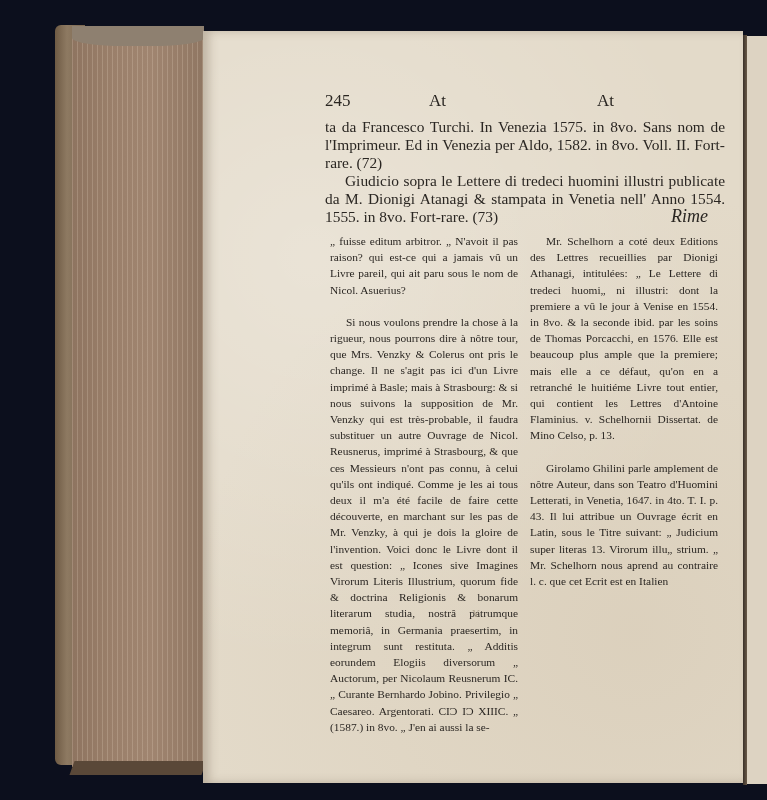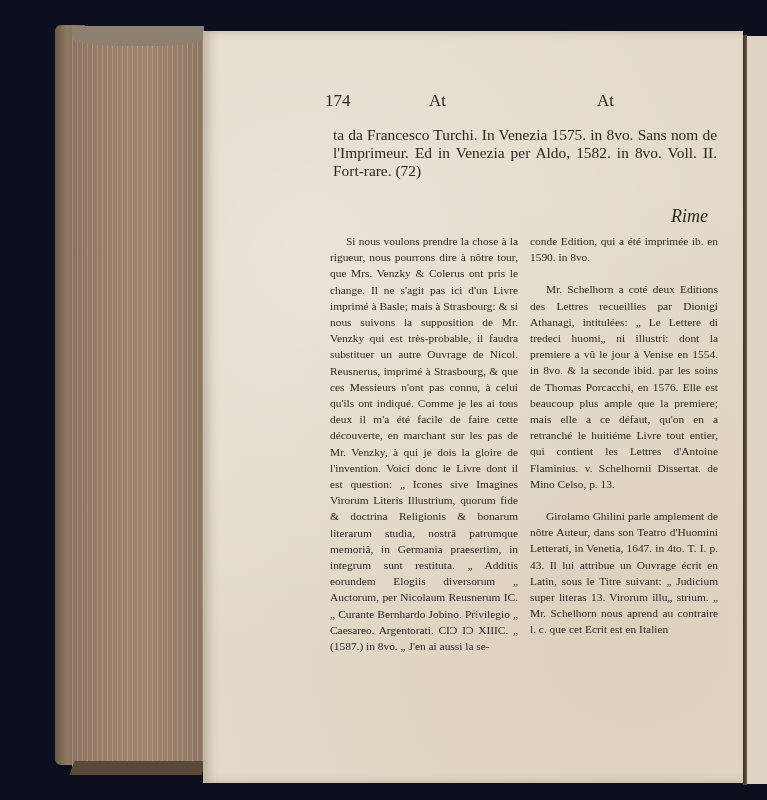--- a/index.html
+++ b/index.html
@@ -49,21 +49,21 @@
     position: absolute; left: 325px; top: 91px; width: 400px; height: 22px;
     font-size: 17px;
   }
   .header .pn { position: absolute; left: 0; top: 0; }
   .header .l { position: absolute; left: 104px; top: 0; }
   .header .r { position: absolute; left: 272px; top: 0; }
   .top-block {
     position: absolute; left: 325px; top: 118px; width: 400px;
     font-size: 15.4px; line-height: 18px; text-align: justify;
   }
-  .top-block p { margin: 8px; }
+  .top-block p { margin: 0; }
   .top-block .indent { text-indent: 20px; }
   .catch {
     position: absolute; left: 671px; top: 206px; font-size: 18px; font-style: italic;
   }
   .col {
     position: absolute; top: 233px; width: 188px;
     font-size: 11.4px; line-height: 16.2px; text-align: justify;
   }
   .col.left { left: 330px; }
   .col.right { left: 530px; }
@@ -78,33 +78,34 @@
 <body>
 
 <div class="book-cover"></div>
 <div class="page-stack"></div>
 
 <div class="page"></div>
 <div class="gutter"></div>
 <div class="next-page"></div>
 
 <div class="header">
-  <span class="pn">174</span>
+  <span class="pn">245</span>
   <span class="l">At</span>
   <span class="r">At</span>
 </div>
 
 <div class="top-block">
   <p>ta da Francesco Turchi. In Venezia 1575. in 8vo. Sans nom de l'Imprimeur. Ed in Venezia per Aldo, 1582. in 8vo. Voll. II. Fort-rare. (72)</p>
+  <p class="indent">Giudicio sopra le Lettere di tredeci huomini illustri publicate da M. Dionigi Atanagi &amp; stampata in Venetia nell' Anno 1554. 1555. in 8vo. Fort-rare. (73)</p>
 </div>
 <div class="catch">Rime</div>
 
 <div class="col left">
+  <p class="nogap">„ fuisse editum arbitror. „ N'avoit il pas raison? qui est-ce qui a jamais vû un Livre pareil, qui ait paru sous le nom de Nicol. Asuerius?</p>
   <p class="in">Si nous voulons prendre la chose à la rigueur, nous pourrons dire à nôtre tour, que Mrs. Venzky &amp; Colerus ont pris le change. Il ne s'agit pas ici d'un Livre imprimé à Basle; mais à Strasbourg: &amp; si nous suivons la supposition de Mr. Venzky qui est très-probable, il faudra substituer un autre Ouvrage de Nicol. Reusnerus, imprimé à Strasbourg, &amp; que ces Messieurs n'ont pas connu, à celui qu'ils ont indiqué. Comme je les ai tous deux il m'a été facile de faire cette découverte, en marchant sur les pas de Mr. Venzky, à qui je dois la gloire de l'invention. Voici donc le Livre dont il est question: „ Icones sive Imagines Virorum Literis Illustrium, quorum fide &amp; doctrina Religionis &amp; bonarum literarum studia, nostrâ patrumque memoriâ, in Germania praesertim, in integrum sunt restituta. „ Additis eorundem Elogiis diversorum „ Auctorum, per Nicolaum Reusnerum IC. „ Curante Bernhardo Jobino. Privilegio „ Caesareo. Argentorati. CIƆ IƆ XIIIC. „ (1587.) in 8vo. „ J'en ai aussi la se-</p>
 </div>
 
 <div class="col right">
-  <p class="nogap">conde Edition, qui a été imprimée ib. en 1590. in 8vo.</p>
   <p class="in nogap">Mr. Schelhorn a coté deux Editions des Lettres recueillies par Dionigi Athanagi, intitulées: „ Le Lettere di tredeci huomi„ ni illustri: dont la premiere a vû le jour à Venise en 1554. in 8vo. &amp; la seconde ibid. par les soins de Thomas Porcacchi, en 1576. Elle est beaucoup plus ample que la premiere; mais elle a ce défaut, qu'on en a retranché le huitiéme Livre tout entier, qui contient les Lettres d'Antoine Flaminius. v. Schelhornii Dissertat. de Mino Celso, p. 13.</p>
   <p class="in">Girolamo Ghilini parle amplement de nôtre Auteur, dans son Teatro d'Huomini Letterati, in Venetia, 1647. in 4to. T. I. p. 43. Il lui attribue un Ouvrage écrit en Latin, sous le Titre suivant: „ Judicium super literas 13. Virorum illu„ strium. „ Mr. Schelhorn nous aprend au contraire l. c. que cet Ecrit est en Italien</p>
 </div>
 
 <div class="sig">Y</div>
 
 </body></html>

